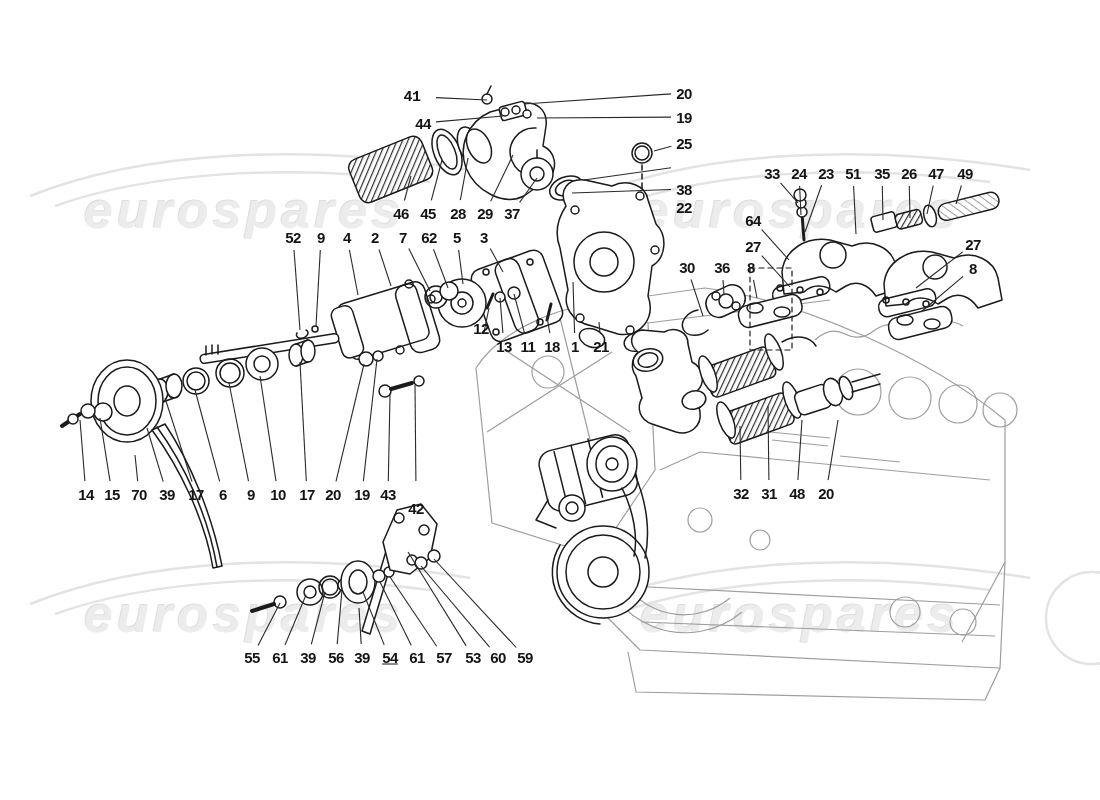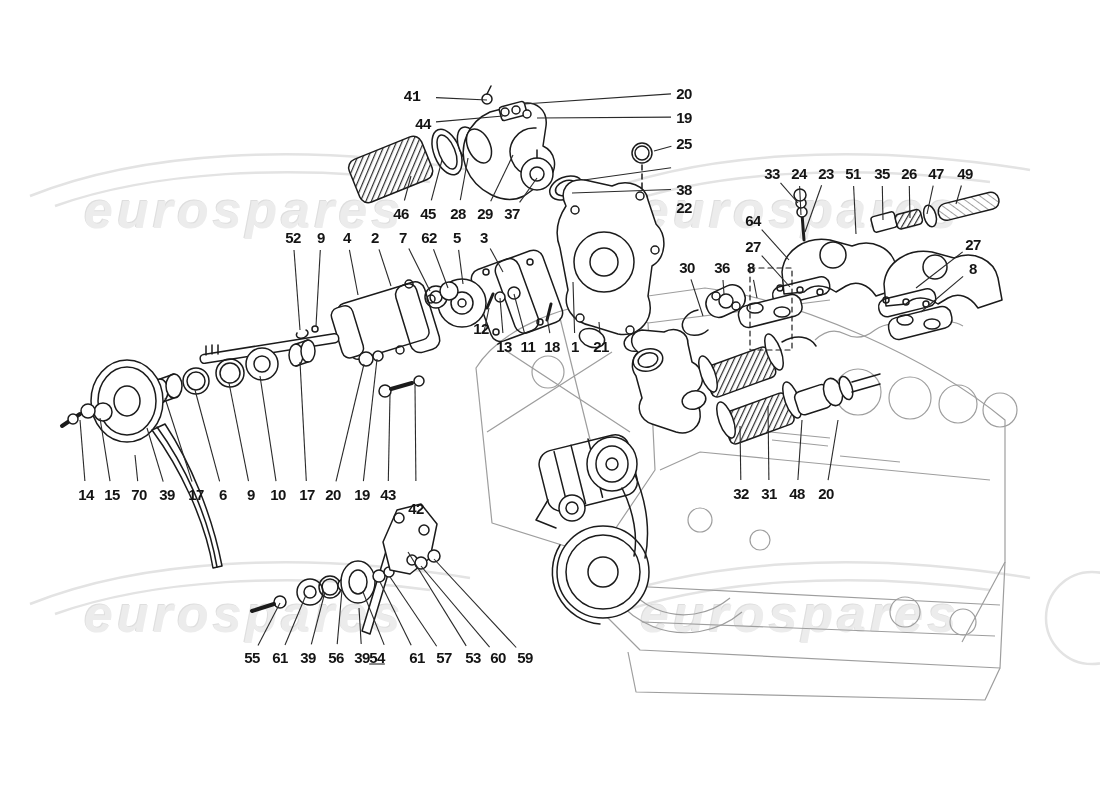--- a/index.html
+++ b/index.html
@@ -458,20 +458,20 @@
       <span class="callout" style="left: 751px; top: 267px;">8</span>
       <span class="callout" style="left: 687px; top: 267px;">30</span>
       <span class="callout" style="left: 722px; top: 267px;">36</span>
       <span class="callout" style="left: 973px; top: 244px;">27</span>
       <span class="callout" style="left: 973px; top: 268px;">8</span>
       <span class="callout" style="left: 252px; top: 657px;">55</span>
       <span class="callout" style="left: 280px; top: 657px;">61</span>
       <span class="callout" style="left: 308px; top: 657px;">39</span>
       <span class="callout" style="left: 336px; top: 657px;">56</span>
       <span class="callout" style="left: 362px; top: 657px;">39</span>
-      <span class="callout" style="left: 377px; top: 657px; text-decoration: underline;">54</span>
+      <span class="callout" style="left: 390px; top: 657px; text-decoration: underline;">54</span>
       <span class="callout" style="left: 417px; top: 657px;">61</span>
       <span class="callout" style="left: 444px; top: 657px;">57</span>
       <span class="callout" style="left: 473px; top: 657px;">53</span>
       <span class="callout" style="left: 498px; top: 657px;">60</span>
       <span class="callout" style="left: 525px; top: 657px;">59</span>
     </div>
 </div>
 
 </body></html>

